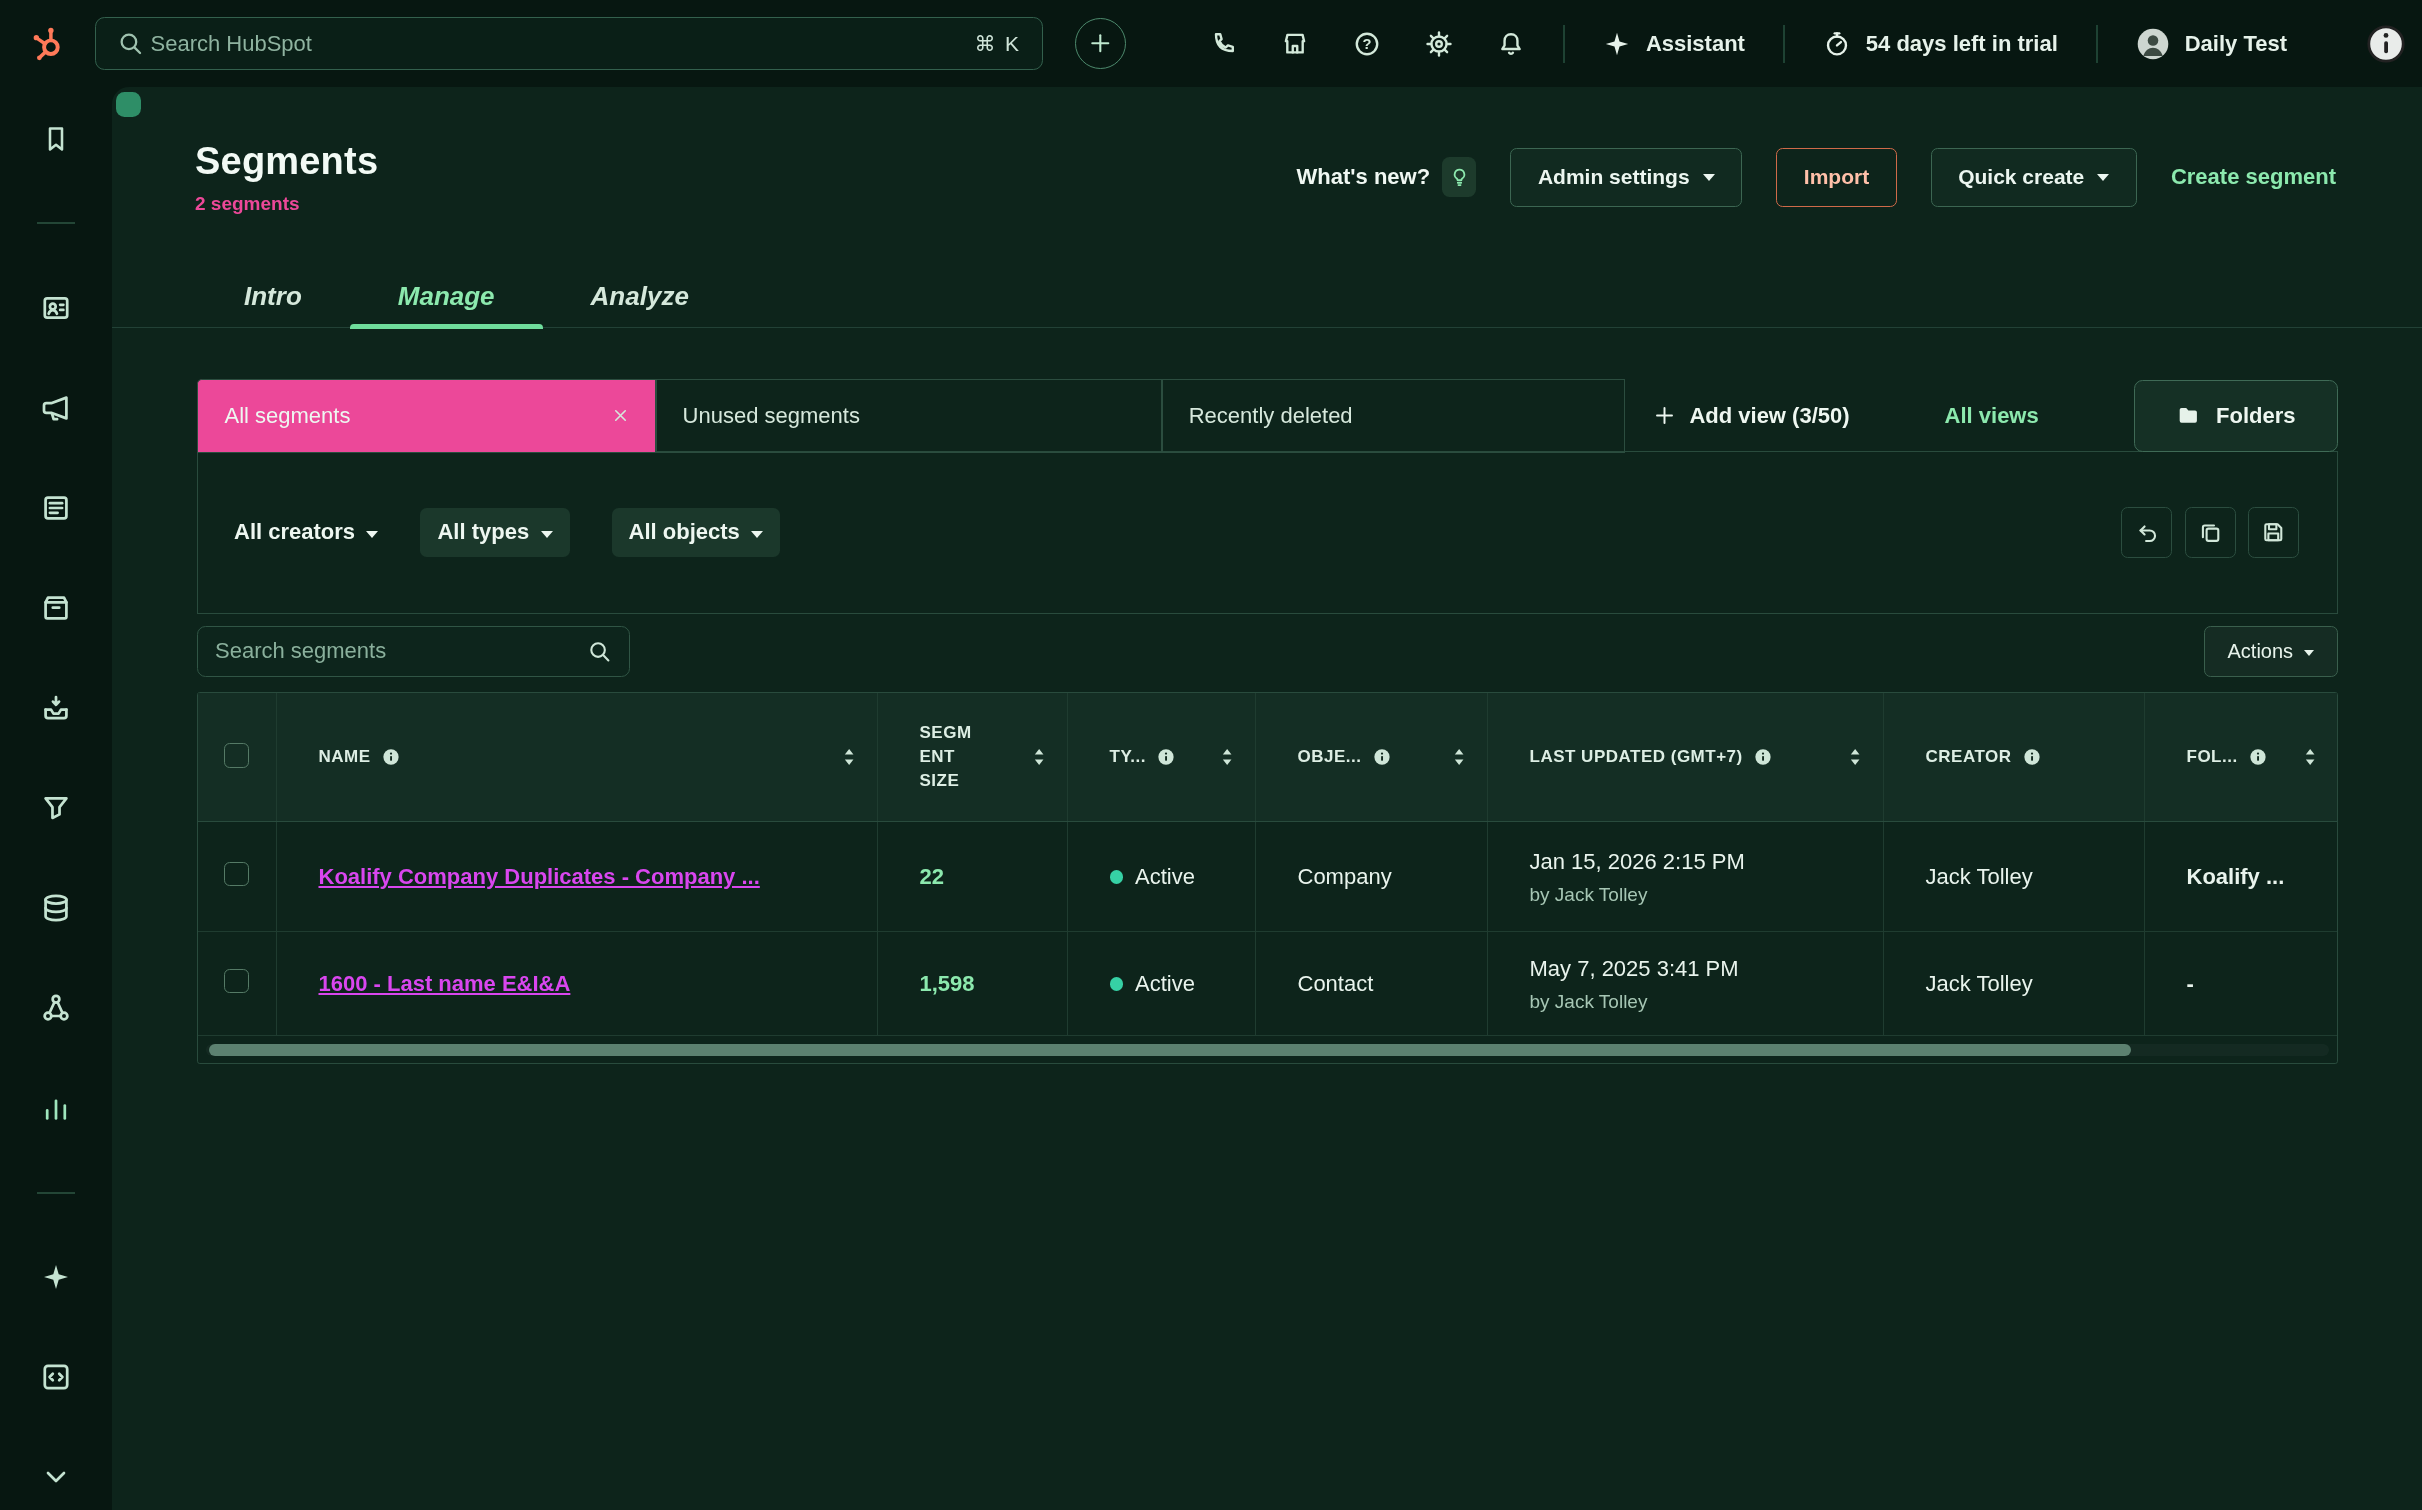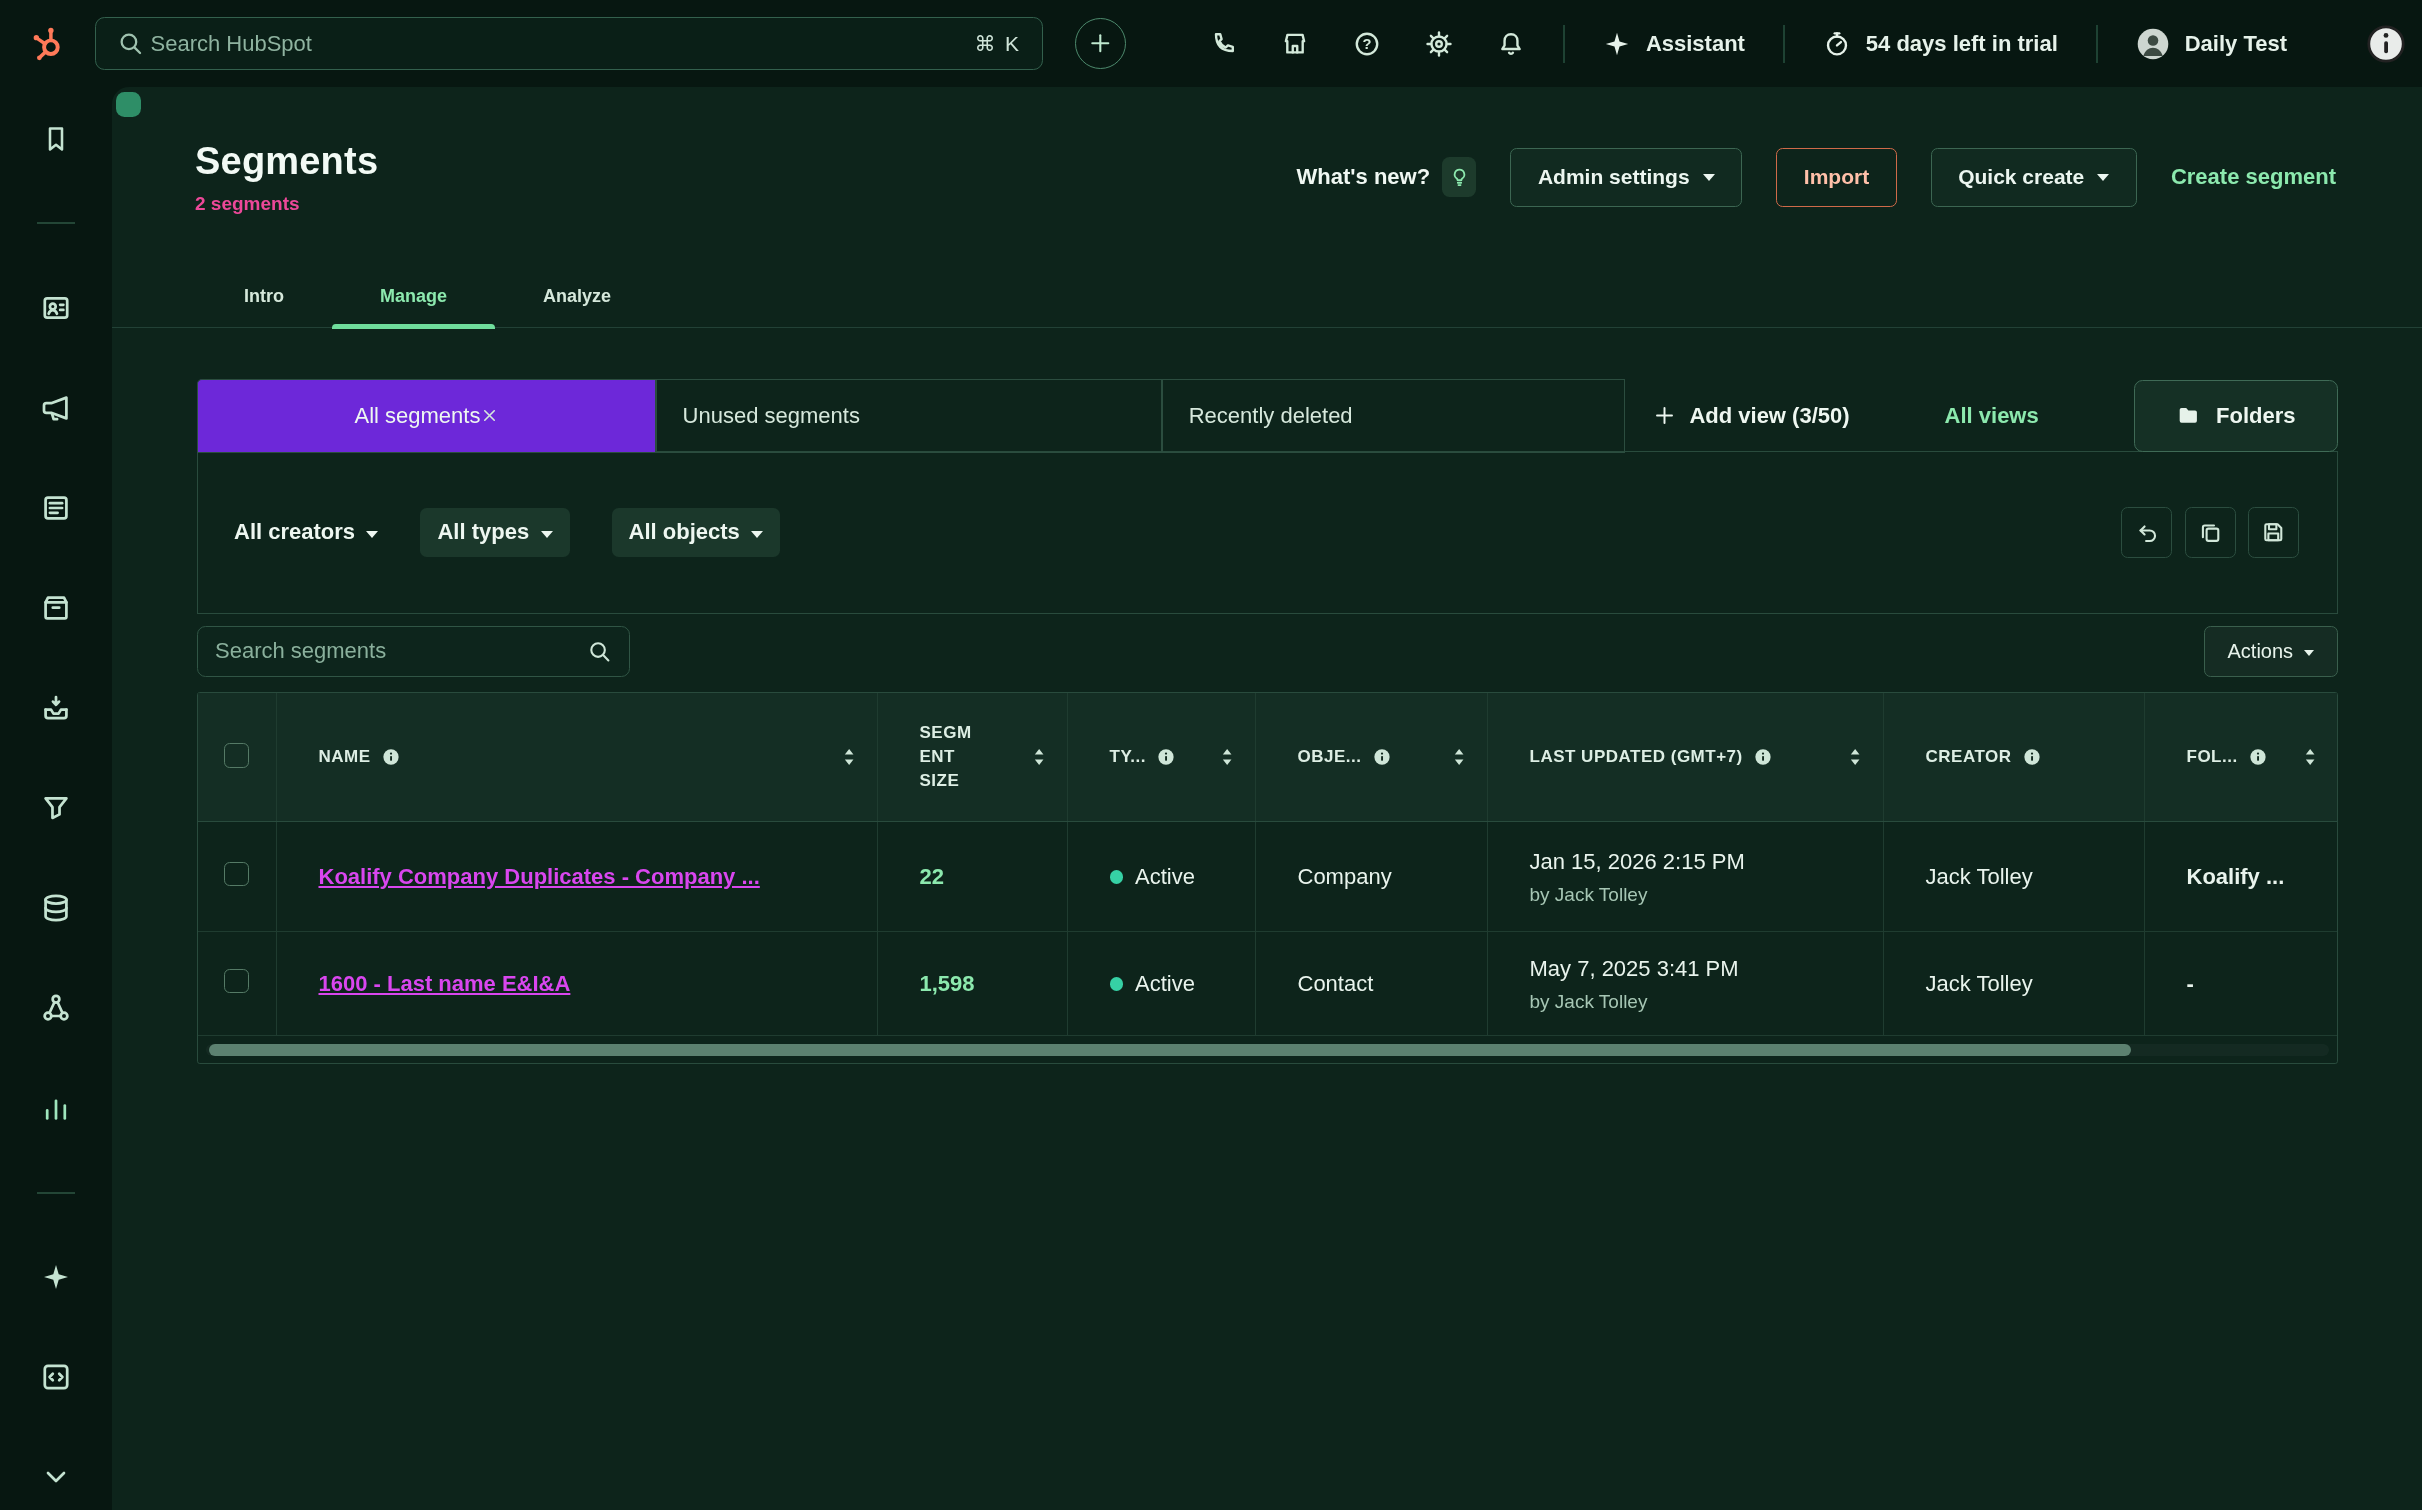--- a/index.html
+++ b/index.html
@@ -58,31 +58,31 @@
   .head-actions { display:flex; align-items:center; gap:34px; margin-top:7.6px; height:59px; }
   .whats-new { display:flex; align-items:center; gap:12.3px; font-size:22px; font-weight:bold; color:#f0f8f3; }
   .bulb-badge { width:34px; height:40px; border-radius:7.6px; background:#1d3b2c; display:flex; align-items:center; justify-content:center; color:#8ce9ae; }
   .btn { height:59px; border-radius:6.6px; display:inline-flex; align-items:center; gap:13.2px; padding:0 26.5px; font-size:21px; font-weight:bold; cursor:pointer; white-space:nowrap; }
   .btn-dark { border:1.9px solid #3c6652; background:#112a20; color:#ecf6f0; }
   .btn-orange { border:1.9px solid #cf6a49; background:transparent; color:#ffc0a9; }
   .link-green { color:#8ce9ae; font-size:22px; font-weight:bold; cursor:pointer; white-space:nowrap; }
   .caret { width:0; height:0; border-left:6.6px solid transparent; border-right:6.6px solid transparent; border-top:7.6px solid currentColor; display:inline-block; }
 
   .tabs-row { margin-top:51px; padding-left:84px; display:flex; border-bottom:1.9px solid #224136; height:62px; }
-  .tab { padding:0 48px; display:flex; align-items:center; font-size:18px; font-weight:bold; color:#d5e8db; position:relative; cursor:pointer; }
+  .tab { padding:0 48px; display:flex; align-items:center; font-size:26px; font-weight:bold; color:#d5e8db; position:relative; cursor:pointer;font-style:italic; }
   .tab.active { color:#8ce9ae; }
   .tab.active::after { content:""; position:absolute; left:0; right:0; bottom:-2.8px; height:5.7px; background:#6fdd9c; border-radius:3.8px 3.8px 0 0; }
 
   .views-row { margin:51px 85px 0; height:74px; display:flex; align-items:stretch; }
   .view-tab {
     border:1.9px solid #2b4d3f; display:flex; align-items:center; padding:0 26.5px;
     font-size:22px; color:#d6e8dc; cursor:pointer; background:transparent;
   }
   .view-tab + .view-tab { margin-left:-1.9px; }
-  .view-tab.active { background:#6d28d9; color:#eef7f1; justify-content:center; }
+  .view-tab.active { background:#ec4899; color:#eef7f1; justify-content:space-between; }
   .vt-1 { width:460px; border-radius:4.7px 0 0 0; }
   .vt-2 { width:508px; }
   .vt-3 { width:464px; }
   .x-icon { color:#d6e8dc; }
   .add-view { display:flex; align-items:center; gap:13.2px; margin-left:28px; font-size:22px; font-weight:bold; color:#eef7f1; cursor:pointer; white-space:nowrap; }
   .all-views { display:flex; align-items:center; margin-left:95px; font-size:22px; font-weight:bold; color:#8ce9ae; cursor:pointer; white-space:nowrap; }
   .folders-btn {
     margin-left:auto; align-self:center; width:204px; height:72px; border:1.9px solid #3f6a56; border-radius:8.5px;
     background:#15302​5; background:#153025; display:flex; align-items:center; justify-content:center; gap:15px;
     font-size:22px; font-weight:bold; color:#eef7f1; cursor:pointer;

